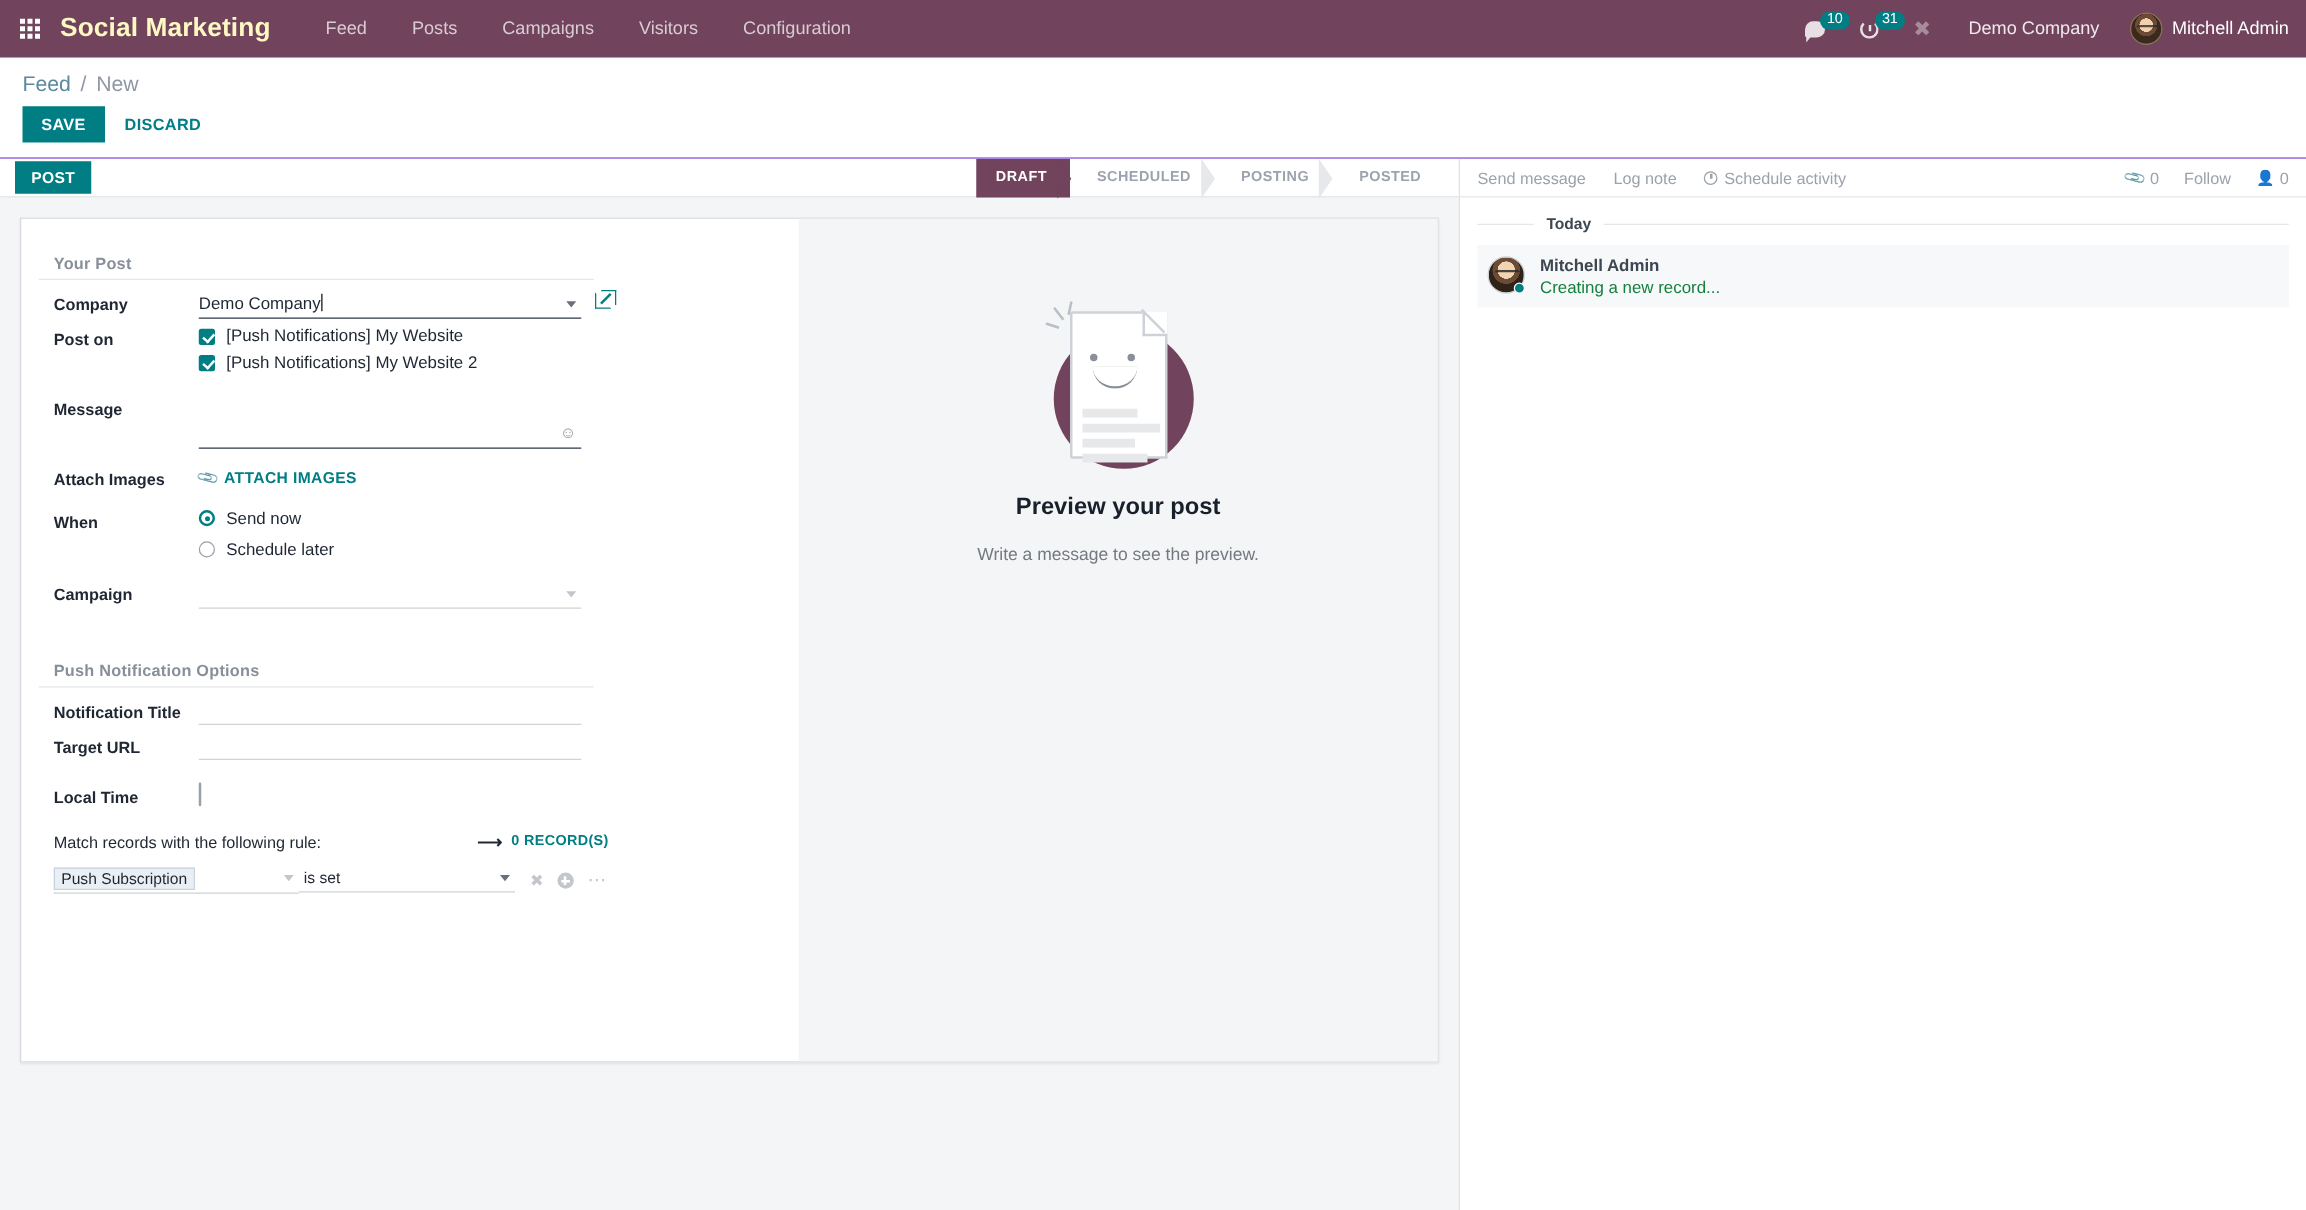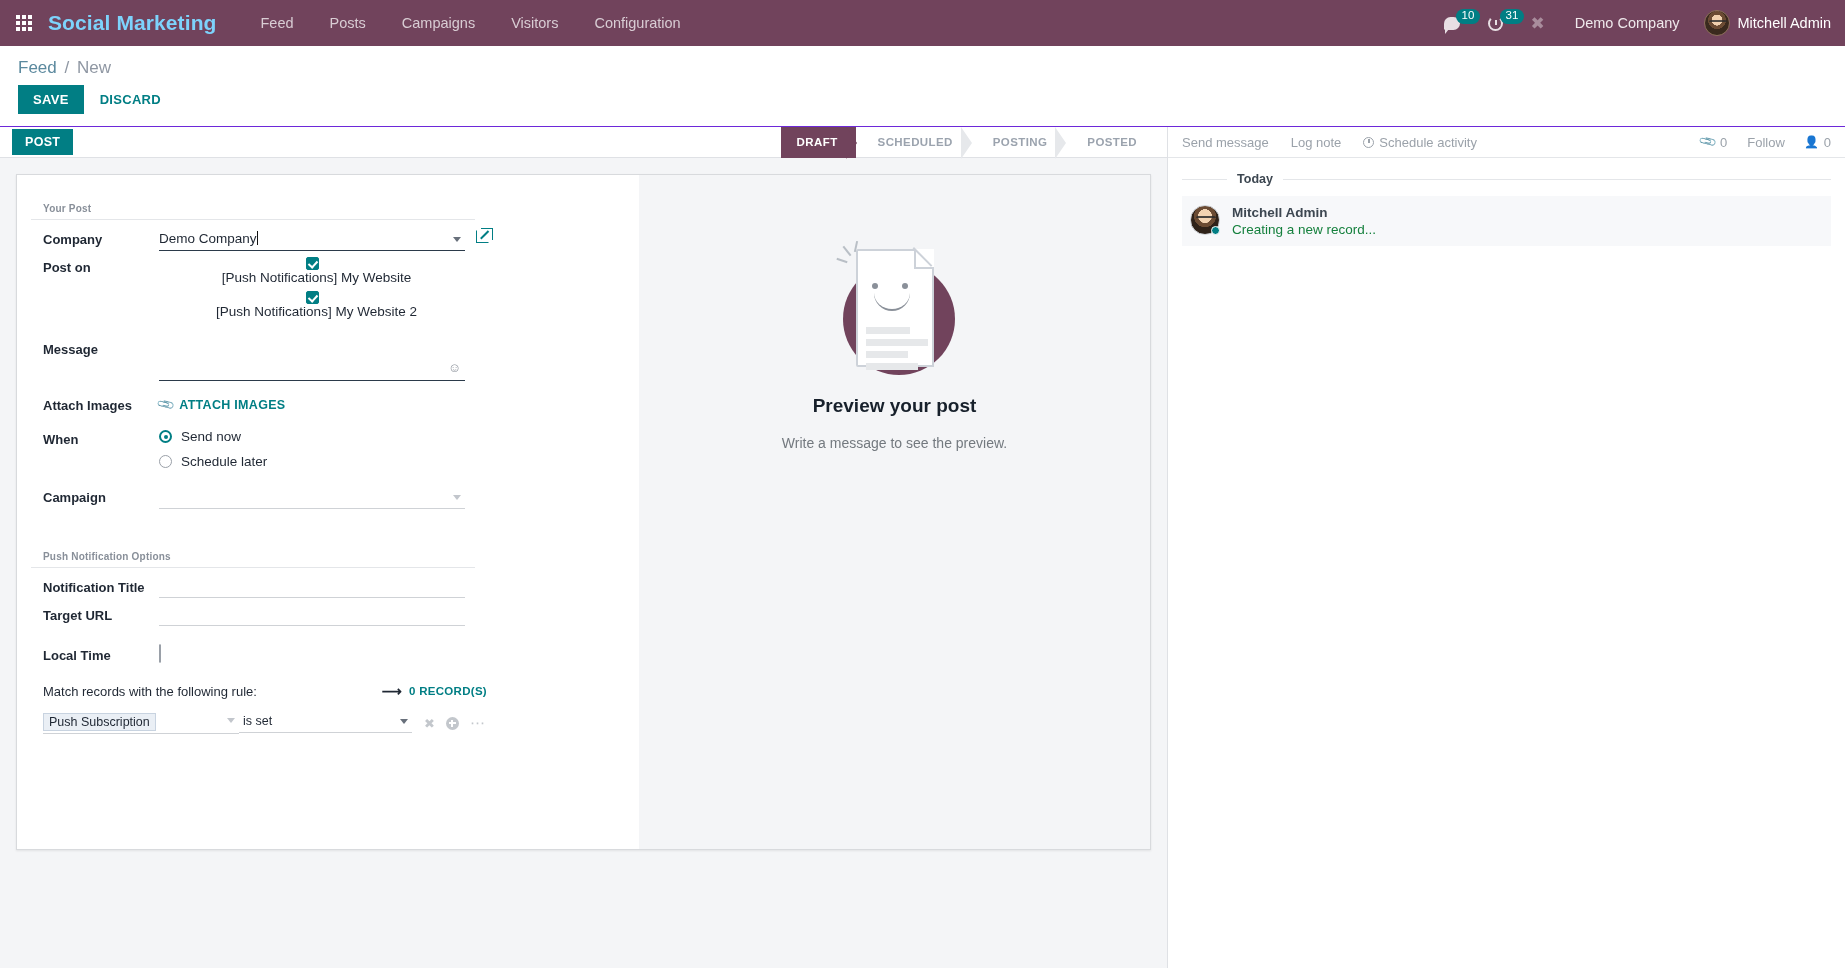--- a/index.html
+++ b/index.html
@@ -25,21 +25,21 @@
     cursor: pointer;
   }
   .apps-grid {
     display: grid;
     grid-template-columns: repeat(3, 4px);
     grid-template-rows: repeat(3, 4px);
     gap: 2px;
   }
   .apps-grid i { display:block; width:4px; height:4px; background:#fff; }
   .brand {
-    font-size: 21px; font-weight: bold; color: #7dd3fc;
+    font-size: 21px; font-weight: bold; color: #fef9c3;
     margin-right: 26px; letter-spacing: .1px; white-space: nowrap;
   }
   .navmenu { display: flex; align-items: center; gap: 0; }
   .navmenu a {
     color: #d9cdd4; text-decoration: none; font-size: 14.5px;
     padding: 0 18px; line-height: 46px; white-space: nowrap;
   }
   .nav-right {
     margin-left: auto; display: flex; align-items: center;
     gap: 0; padding-right: 14px;
@@ -142,21 +142,21 @@
   .form-cols { width: 622px; padding: 28px 22px 10px 14px; }
   .preview-pane {
     flex: 1; background: #f4f5f7;
     display: flex; flex-direction: column;
     align-items: center; justify-content: flex-start;
     padding-top: 60px;
   }
 
   
   .group-title {
-    font-size: 10px; color: #888f99; font-weight: bold;
+    font-size: 13px; color: #888f99; font-weight: bold;
     letter-spacing: .2px; border-bottom: 1px solid #e4e6e9;
     padding: 0 0 5px 12px; margin-bottom: 9px; width: 444px;
   }
   .group-title.second { margin-top: 18px; }
 
   .frow { display: flex; align-items: flex-start; margin-bottom: 4px; min-height: 24px; }
   .flabel {
     width: 128px; flex: none; padding: 3px 0 0 12px;
     font-size: 13px; font-weight: bold; color: #1f2733;
   }
@@ -190,21 +190,21 @@
   .ext-link-ico:after {
     content:''; position:absolute; left:4px; top:-3px; width:11px; height:11px;
     border-top: 1.6px solid #017e84; border-right: 1.6px solid #017e84;
   }
   .ext-link-ico:before {
     content:''; position:absolute; left:2px; top:3px; width:11px; height:1.6px;
     background:#017e84; transform: rotate(-45deg);
   }
 
   
-  .cbrow { display: flex; align-items: center; margin-bottom: 6px; flex-direction: column; }
+  .cbrow { display: flex; align-items: flex-end; margin-bottom: 6px; }
   .cbox {
     width: 13px; height: 13px; border-radius: 2px; flex: none;
     background: #017e84; border: 1px solid #017e84;
     position: relative; cursor: pointer;
   }
   .cbox:after {
     content:''; position:absolute; left:3.5px; top:1px;
     width: 4px; height: 7px; border: solid #fff;
     border-width: 0 2px 2px 0; transform: rotate(42deg);
   }

